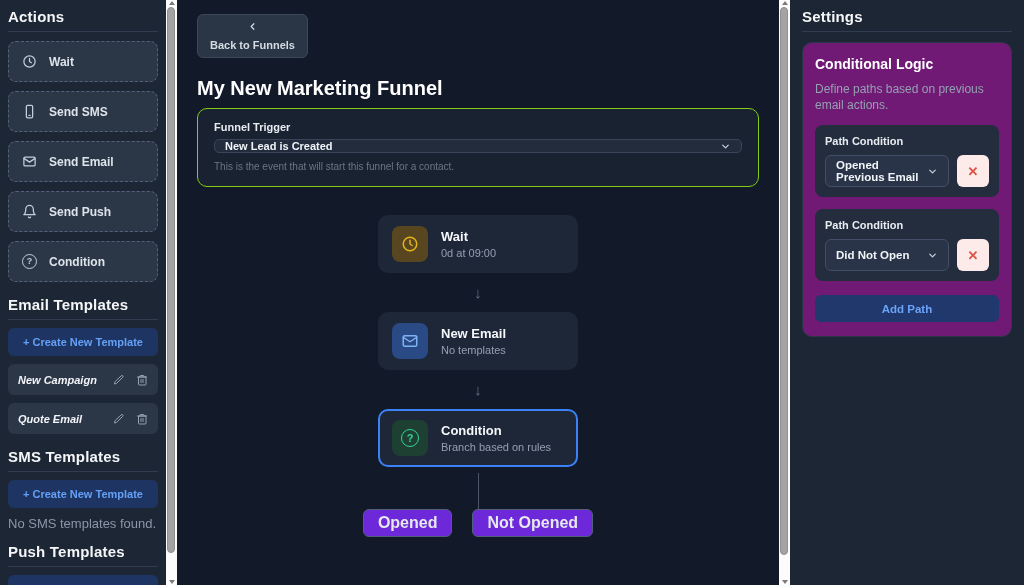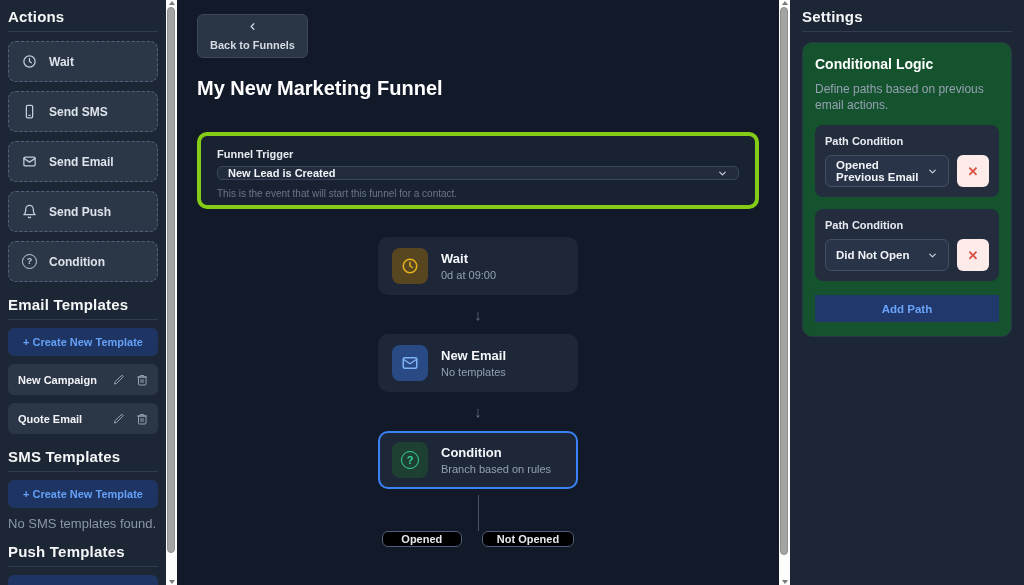--- a/index.html
+++ b/index.html
@@ -63,43 +63,43 @@
   }
   .sub-heading { margin-top:14px; }
   .create-btn {
     display:flex; align-items:center; justify-content:center;
     width:100%; height:28px; margin-top:8px; border:none; border-radius:6px;
     background:#1e3564; color:#64a0f6; font-size:11px; font-weight:700;
     font-family:"Liberation Sans", sans-serif; cursor:pointer;
   }
   .tpl-row {
     display:flex; align-items:center; height:31px; margin-top:8px; padding:0 10px;
-    background:#2b3647; border-radius:6px;
+    background:#2b3647; border-radius:6px;font-style:italic;
   }
   .tpl-name { flex:1; font-size:11px; font-weight:700; color:#f2f4f7; }
   .tpl-icons { display:flex; gap:11px; color:#97a1b0; }
   .empty-msg { margin-top:8px; font-size:13px; color:#8b96a6; }
   
   .main-header { display:flex; justify-content:space-between; align-items:center; margin-top:14px; }
   .back-btn {
     display:inline-flex; align-items:center; gap:7px;
     background:#2a3545; border:1px solid #3c4757; border-radius:6px;
     color:#d5dbe3; font-size:11px; font-weight:700; padding:6px 12px;
     font-family:"Liberation Sans", sans-serif; cursor:pointer;flex-direction:column;
   }
   .save-btn {
     background:#2563eb; border:none; border-radius:6px;
     color:#ffffff; font-size:12px; font-weight:700; padding:8px 16px;
     font-family:"Liberation Sans", sans-serif; cursor:pointer;
   }
   .funnel-title { margin-top:19px; font-size:20px; font-weight:800; color:#ffffff; }
   
   .trigger-panel {
-    margin-top:32px; background:#192231; border:4px solid #84cc16;
-    border-radius:10px; padding:12px 16px 6px 16px;
+    margin-top:8px; background:#192231; border:1px solid #84cc16;
+    border-radius:10px; padding:12px 16px 14px 16px;
   }
   .field-label { font-size:11px; font-weight:700; color:#e8ecf1; }
   .select-box {
     display:flex; align-items:center; justify-content:space-between;
     margin-top:6px; height:14px; padding:0 10px;
     background:#222c3d; border:1px solid #39465a; border-radius:5px;
     color:#f1f5f9; font-size:11px; font-weight:700; cursor:pointer;
   }
   .select-box svg { color:#cbd3de; flex:none; }
   .helper-text { margin-top:8px; font-size:10px; color:#6b7684; }
@@ -117,29 +117,29 @@
   .node-icon.wait      { background:#57461f; color:#e3b31c; }
   .node-icon.email     { background:#2a4a85; color:#7eb3f7; }
   .node-icon.condition { background:#1d4032; color:#36d39a; }
   .node-icon .q-circle { width:18px; height:18px; font-size:11px; border-width:1.5px; }
   .node-title { font-size:13px; font-weight:700; color:#f5f7fa; }
   .node-sub { font-size:11px; color:#93a0b2; margin-top:3px; }
   .flow-arrow { font-size:15px; color:#64748b; margin:11px 0; }
   .branch-stem { width:1px; height:36px; background:#4a5568; margin-top:6px; }
   .branch-row { display:flex; gap:20px; }
   .branch-btn {
-    min-width:80px; height:16px; padding:0 14px;
-    display:flex; align-items:center; justify-content:center;
-    background:#000000; border:1px solid #50607a; border-radius:6px;
-    color:#e5e9ef; font-size:11px; font-weight:700; cursor:pointer;
+    min-width:80px; height:28px; padding:0 14px;
+    display:flex; align-items:center; justify-content:center;
+    background:#6d28d9; border:1px solid #50607a; border-radius:6px;
+    color:#e5e9ef; font-size:16px; font-weight:700; cursor:pointer;
     font-family:"Liberation Sans", sans-serif;
   }
   
   .logic-panel {
-    margin-top:10px; background:#14532d; border:1px solid #2a3749;
+    margin-top:10px; background:#701a75; border:1px solid #2a3749;
     border-radius:10px; padding:13px 12px 14px 12px;
   }
   .panel-title { font-size:14px; font-weight:700; color:#ffffff; }
   .panel-desc { margin-top:9px; font-size:12px; color:#95a1b2; line-height:1.35; }
   .path-card { margin-top:12px; background:#232d3e; border-radius:8px; padding:10px; }
   .path-row { display:flex; gap:8px; margin-top:8px; align-items:center; }
   .path-select {
     flex:1; height:32px; padding:0 10px;
     display:flex; align-items:center; justify-content:space-between;
     background:#2a3448; border:1px solid #434f66; border-radius:6px;
@@ -147,21 +147,21 @@
   }
   .path-select svg { color:#cbd3de; flex:none; }
   .x-btn {
     width:32px; height:32px; border:none; border-radius:6px; flex:none;
     background:#fcebe9; color:#dd5144; font-size:13px; font-weight:700;
     display:flex; align-items:center; justify-content:center; cursor:pointer;
     font-family:"Liberation Sans", sans-serif;
   }
   .add-path-btn {
     display:flex; align-items:center; justify-content:center;
-    width:100%; height:27px; margin-top:14px; border:none; border-radius:0;
+    width:100%; height:27px; margin-top:14px; border:none; border-radius:6px;
     background:#20386b; color:#6ba3f8; font-size:11.5px; font-weight:700;
     font-family:"Liberation Sans", sans-serif; cursor:pointer;
   }
 </style>
 </head>
 <body>
 
 <div class="left-sidebar">
   <div class="section-heading">Actions</div>
   <hr class="sep">

